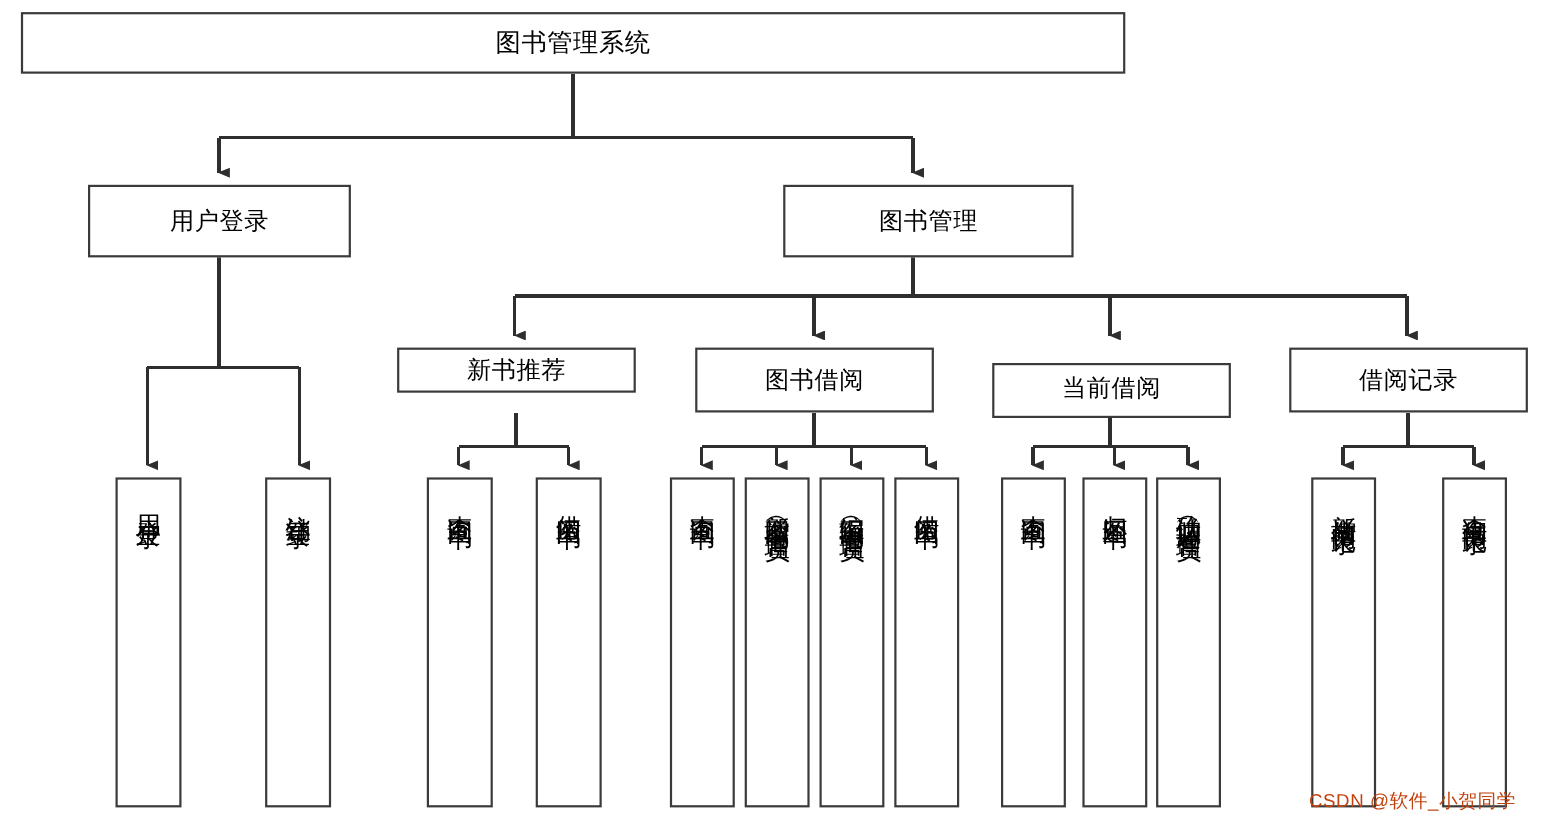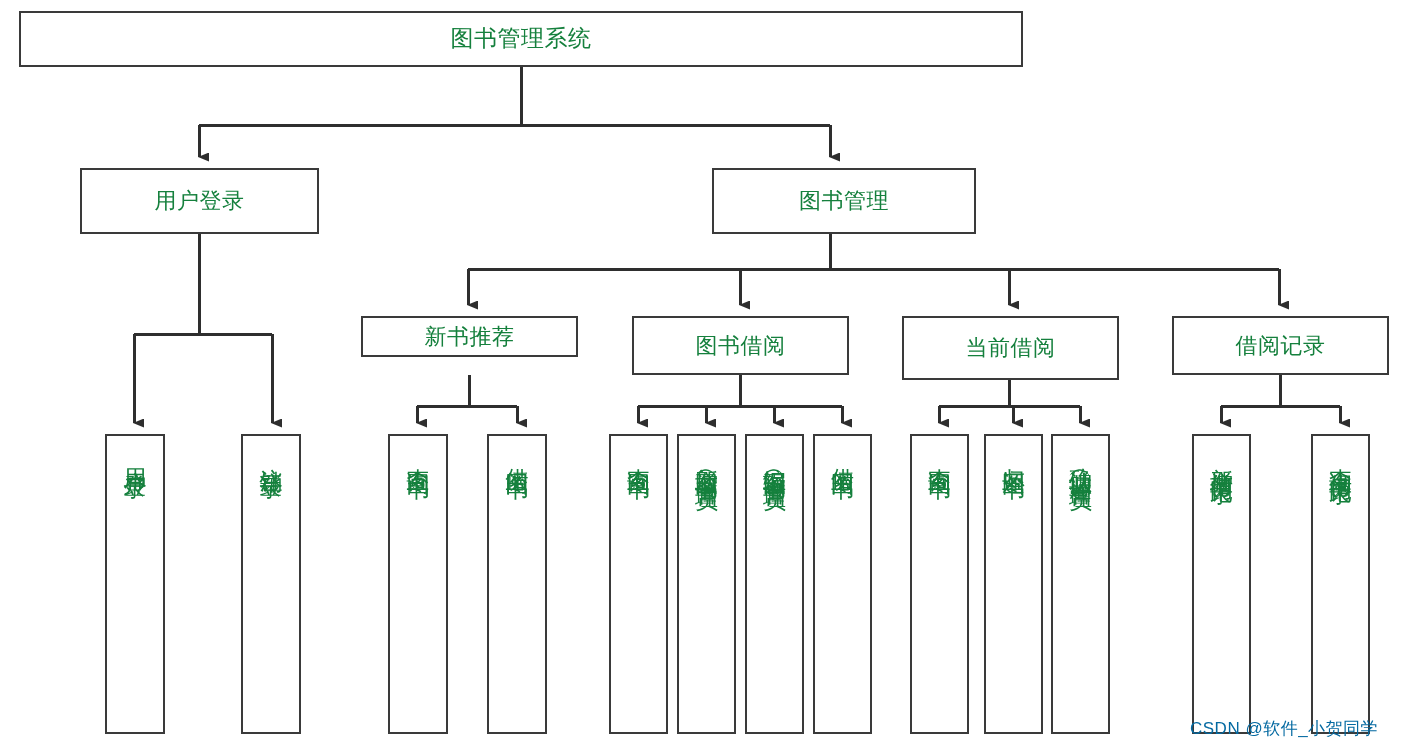--- a/index.html
+++ b/index.html
@@ -27,21 +27,21 @@
     pointer-events: none;
   }
   .node {
     position: absolute;
     box-sizing: border-box;
     background: #ffffff;
     border: 2px solid #3a3a3a;
     display: flex;
     align-items: center;
     justify-content: center;
-    color: #15803d;
+    color: #000000;
   }
   .node-label {
     display: block;
     text-align: center;
     line-height: 1.18;
     letter-spacing: 0.5px;
     white-space: nowrap;
   }
   
   .node.horiz .node-label {
@@ -60,21 +60,21 @@
     writing-mode: vertical-rl;
     text-orientation: upright;
     font-size: 23px;
     line-height: 1.0;
     letter-spacing: 3px;
     white-space: nowrap;
   }
   .watermark {
     position: absolute;
     font-size: 17px;
-    color: #0369a1;
+    color: #c2410c;
     white-space: nowrap;
     letter-spacing: 0.5px;
     user-select: none;
   }
 </style>
 </head>
 <body>
 
 <div id="canvas">
 
@@ -139,21 +139,21 @@
   <div class="node horiz" style="left:712px; top:168px; width:264px; height:66px;">
     <span class="node-label">图书管理</span>
   </div>
 
   <div class="node horiz" style="left:361px; top:316px; width:217px; height:41px;">
     <span class="node-label">新书推荐</span>
   </div>
   <div class="node horiz" style="left:632px; top:316px; width:217px; height:59px;font-family:Liberation Serif, serif;">
     <span class="node-label">图书借阅</span>
   </div>
-  <div class="node horiz" style="left:902px; top:316px; width:217px; height:64px;">
+  <div class="node horiz" style="left:902px; top:330px; width:217px; height:50px;font-family:Liberation Mono, monospace;">
     <span class="node-label">当前借阅</span>
   </div>
   <div class="node horiz" style="left:1172px; top:316px; width:217px; height:59px;">
     <span class="node-label">借阅记录</span>
   </div>
 
   <div class="node vert" style="left:105px; top:434px; width:60px; height:300px;">
     <span class="node-label">用户登录</span>
   </div>
   <div class="node vert" style="left:241px; top:434px; width:60px; height:300px;">

